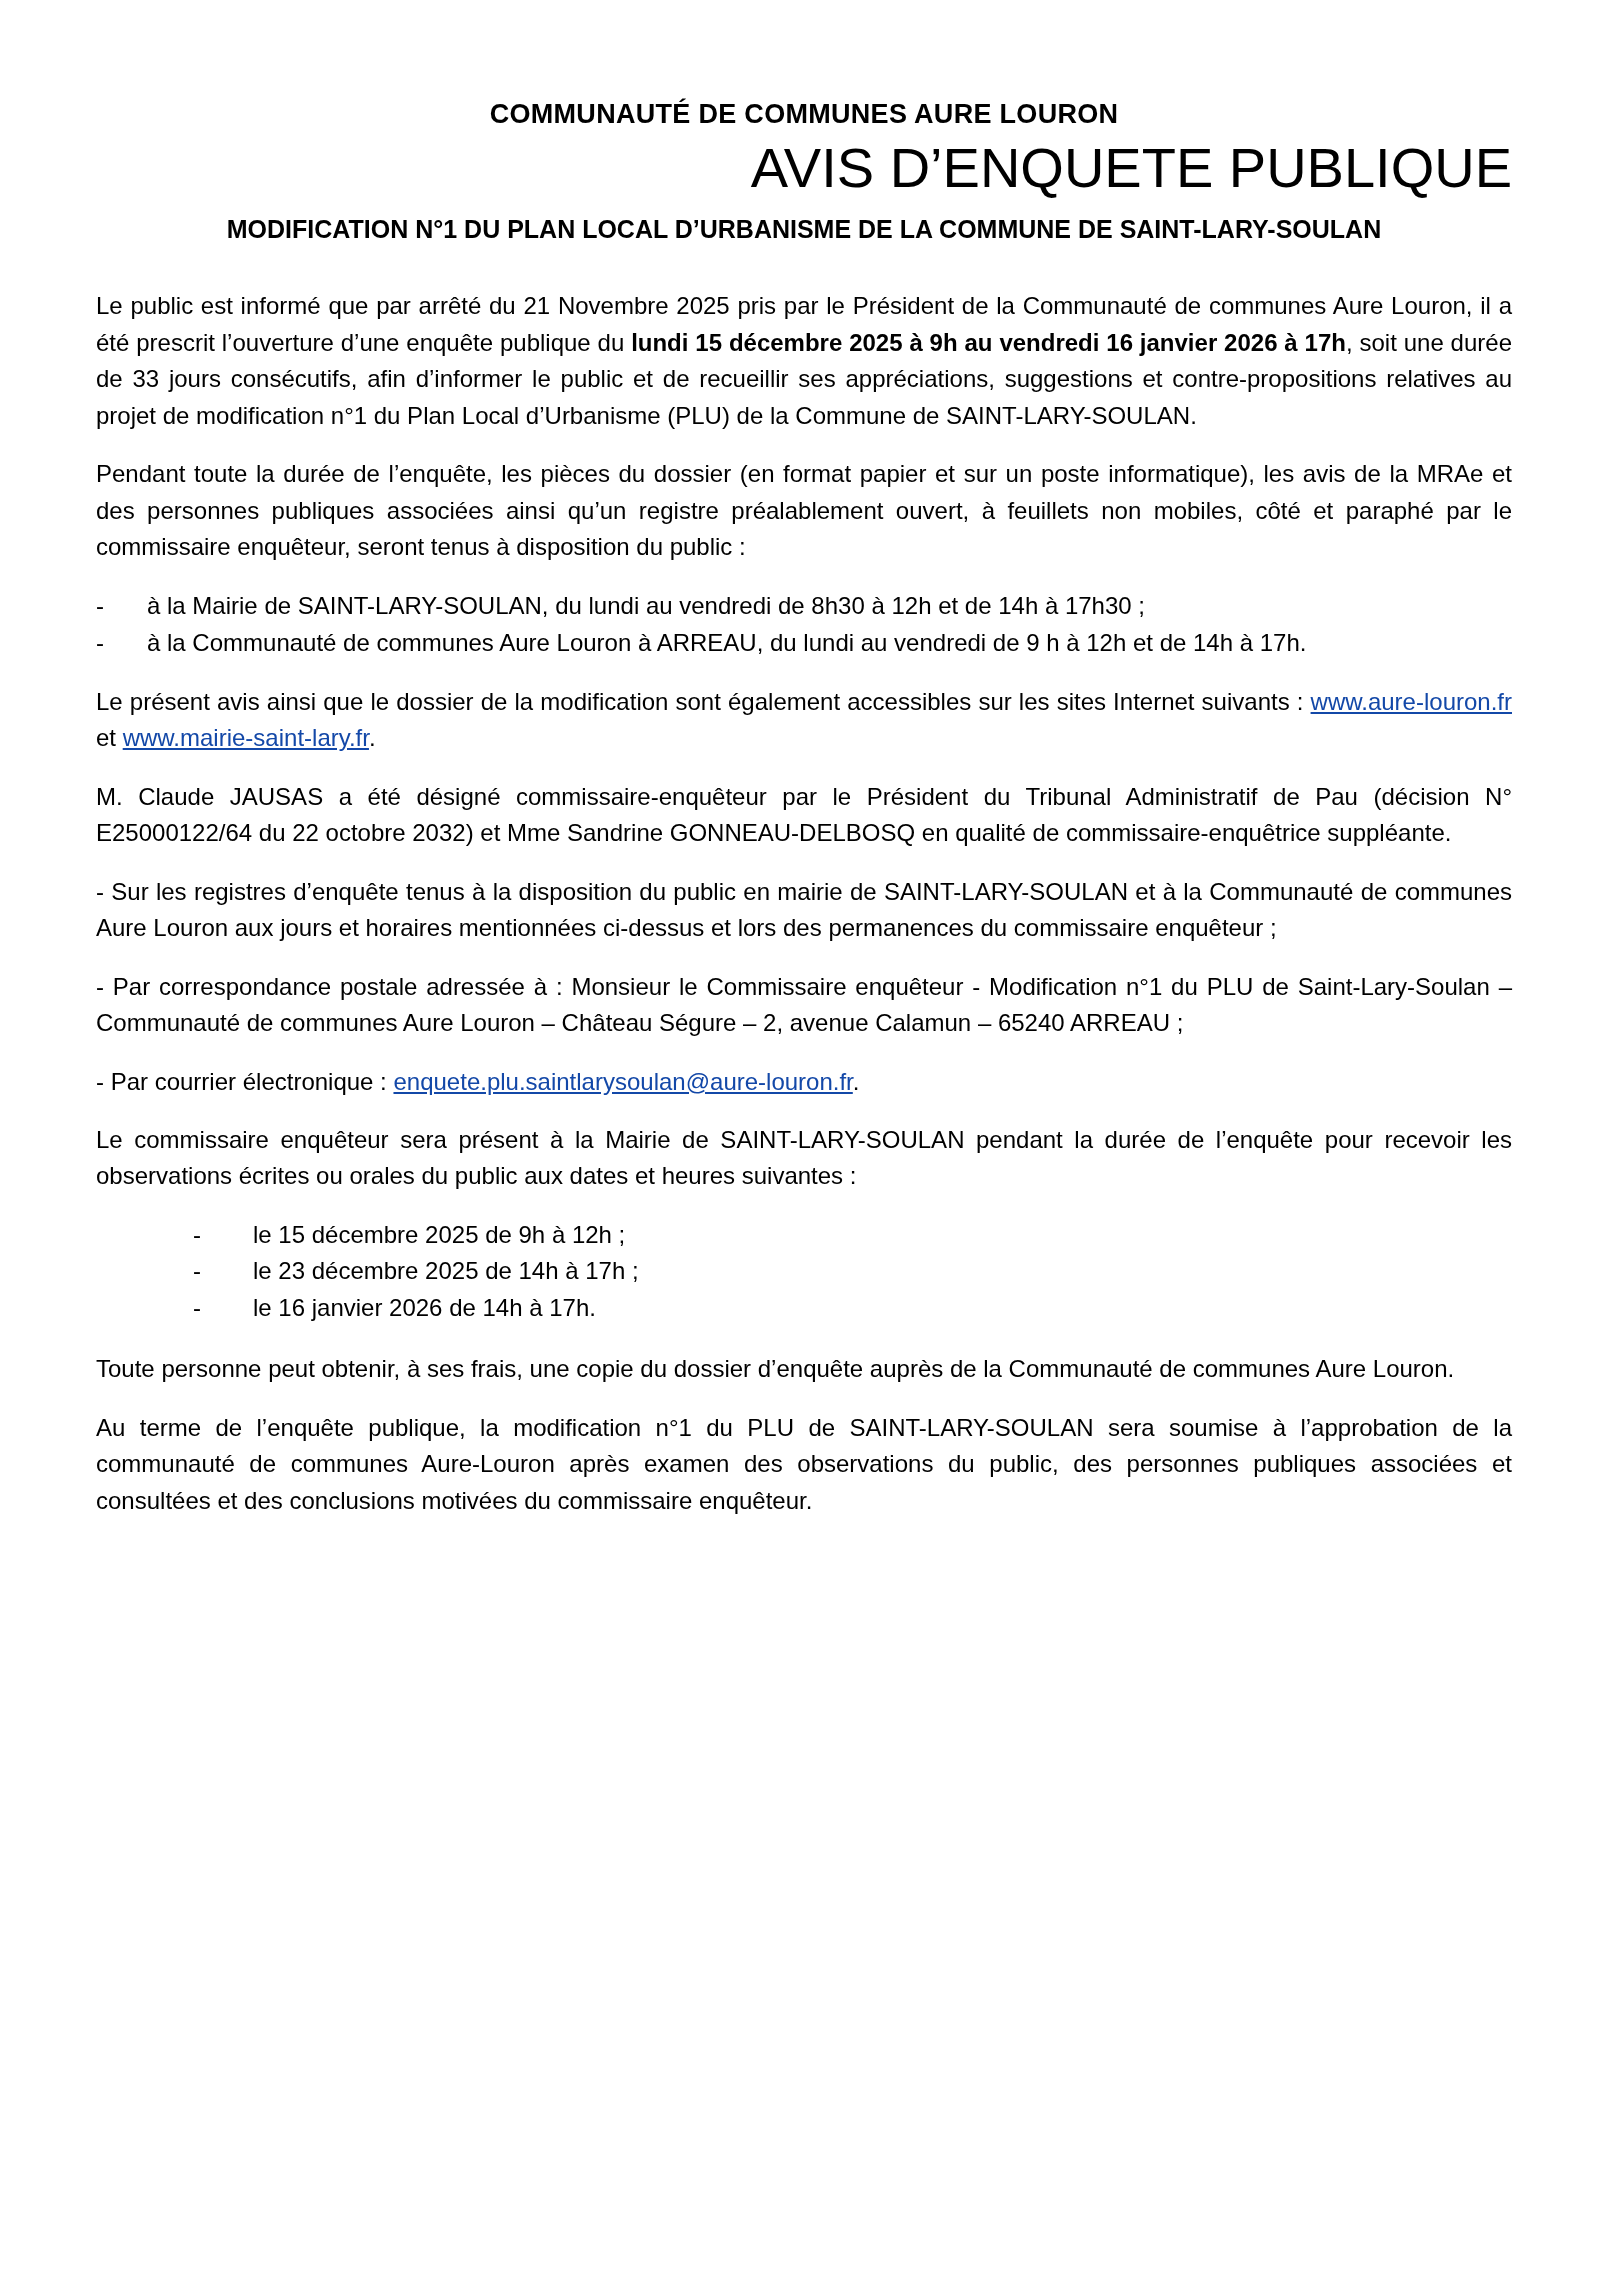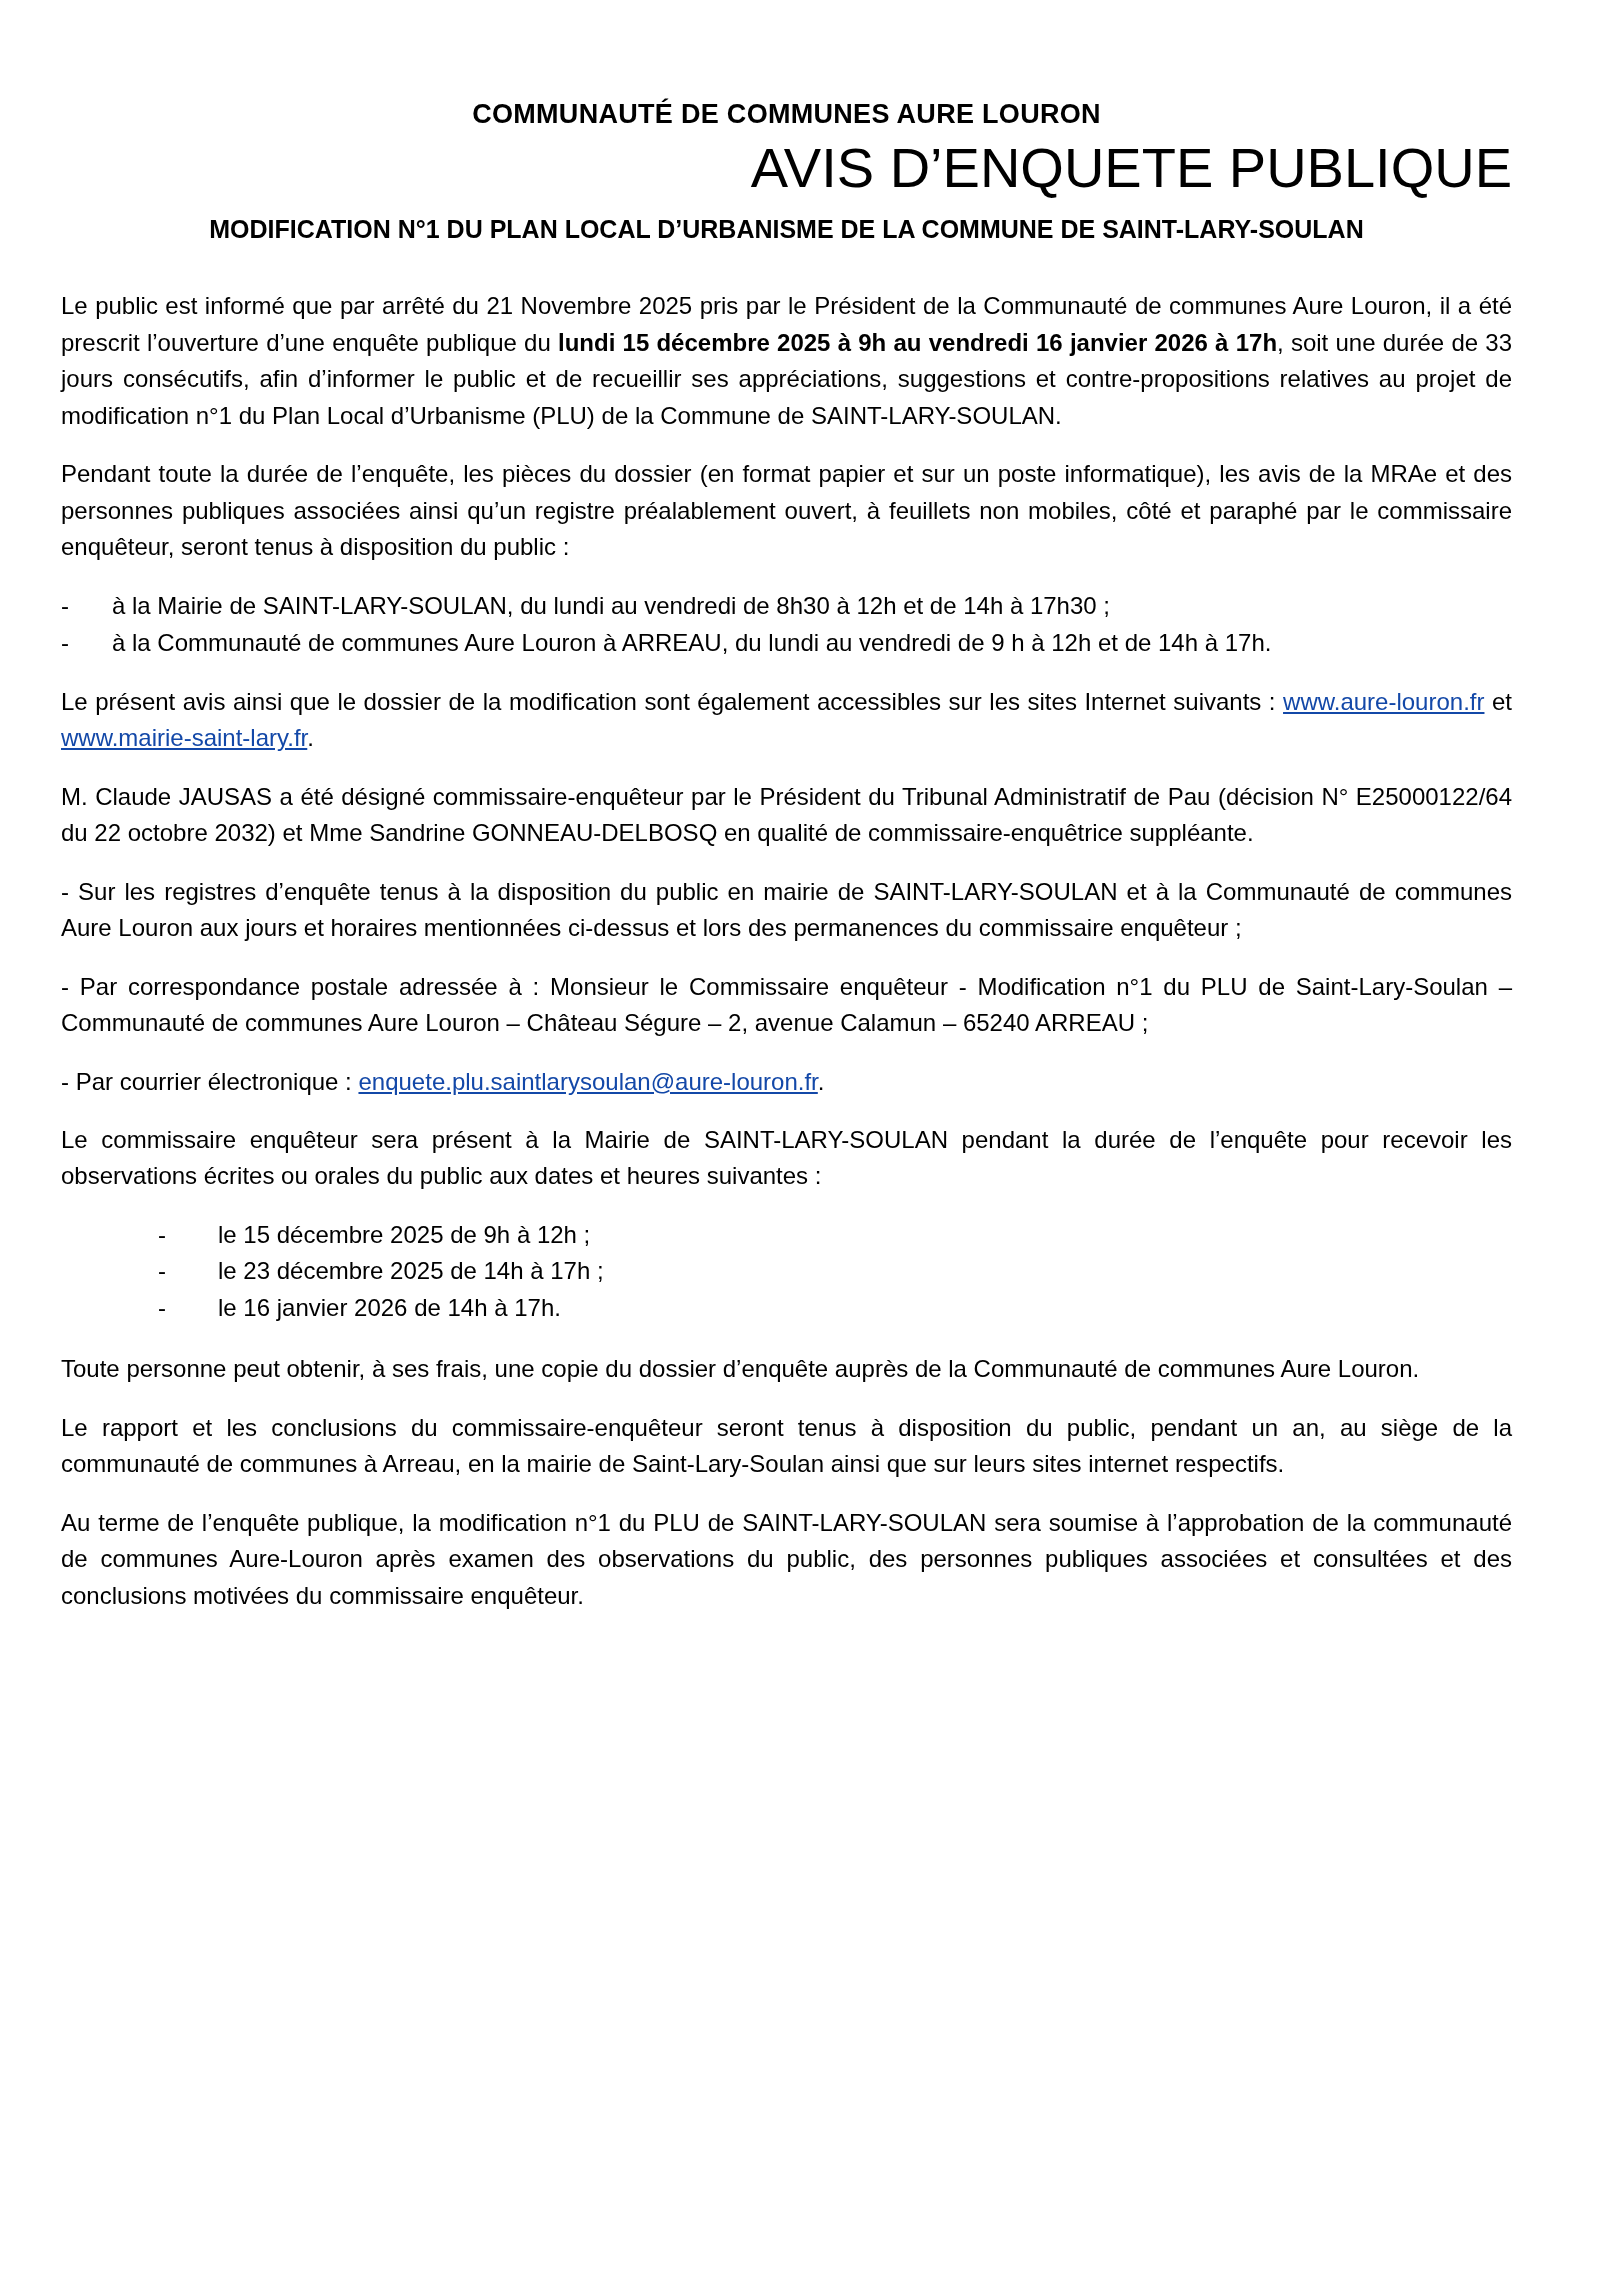--- a/index.html
+++ b/index.html
@@ -8,21 +8,21 @@
     background: #ffffff;
   }
   body {
     font-family: "Liberation Sans", sans-serif;
     color: #000000;
   }
   .page {
     width: 1622px;
     min-height: 2295px;
     box-sizing: border-box;
-    padding: 98px 110px 39px 61px;
+    padding: 98px 110px 39px 96px;
     background: #ffffff;
     margin: 0 auto;
     position: relative;
   }
   .header-org {
     text-align: center;
     font-size: 27px;
     font-weight: bold;
     letter-spacing: 0.3px;
     line-height: 1.2;
@@ -128,18 +128,17 @@
   <p class="body-par">Le commissaire enquêteur sera présent à la Mairie de SAINT-LARY-SOULAN pendant la durée de l’enquête pour recevoir les observations écrites ou orales du public aux dates et heures suivantes :</p>
 
   <ul class="dates-list">
     <li><span class="dash">-</span><span>le 15 décembre 2025 de 9h à 12h ;</span></li>
     <li><span class="dash">-</span><span>le 23 décembre 2025 de 14h à 17h ;</span></li>
     <li><span class="dash">-</span><span>le 16 janvier 2026 de 14h à 17h.</span></li>
   </ul>
 
   <p class="body-par">Toute personne peut obtenir, à ses frais, une copie du dossier d’enquête auprès de la Communauté de communes Aure Louron.</p>
 
-  <p class="body-par">Le rapport et les conclusions du commissaire-enquêteur seront tenus à disposition du public, pendant un an, au siège de la communauté de communes à Arreau, en la mairie de Saint-Lary-Soulan ainsi que sur leurs sites internet respectifs.</p>
 
   <p class="body-par">Au terme de l’enquête publique, la modification n°1 du PLU de SAINT-LARY-SOULAN sera soumise à l’approbation de la communauté de communes Aure-Louron après examen des observations du public, des personnes publiques associées et consultées et des conclusions motivées du commissaire enquêteur.</p>
 
 </div>
 
 
 </body></html>

